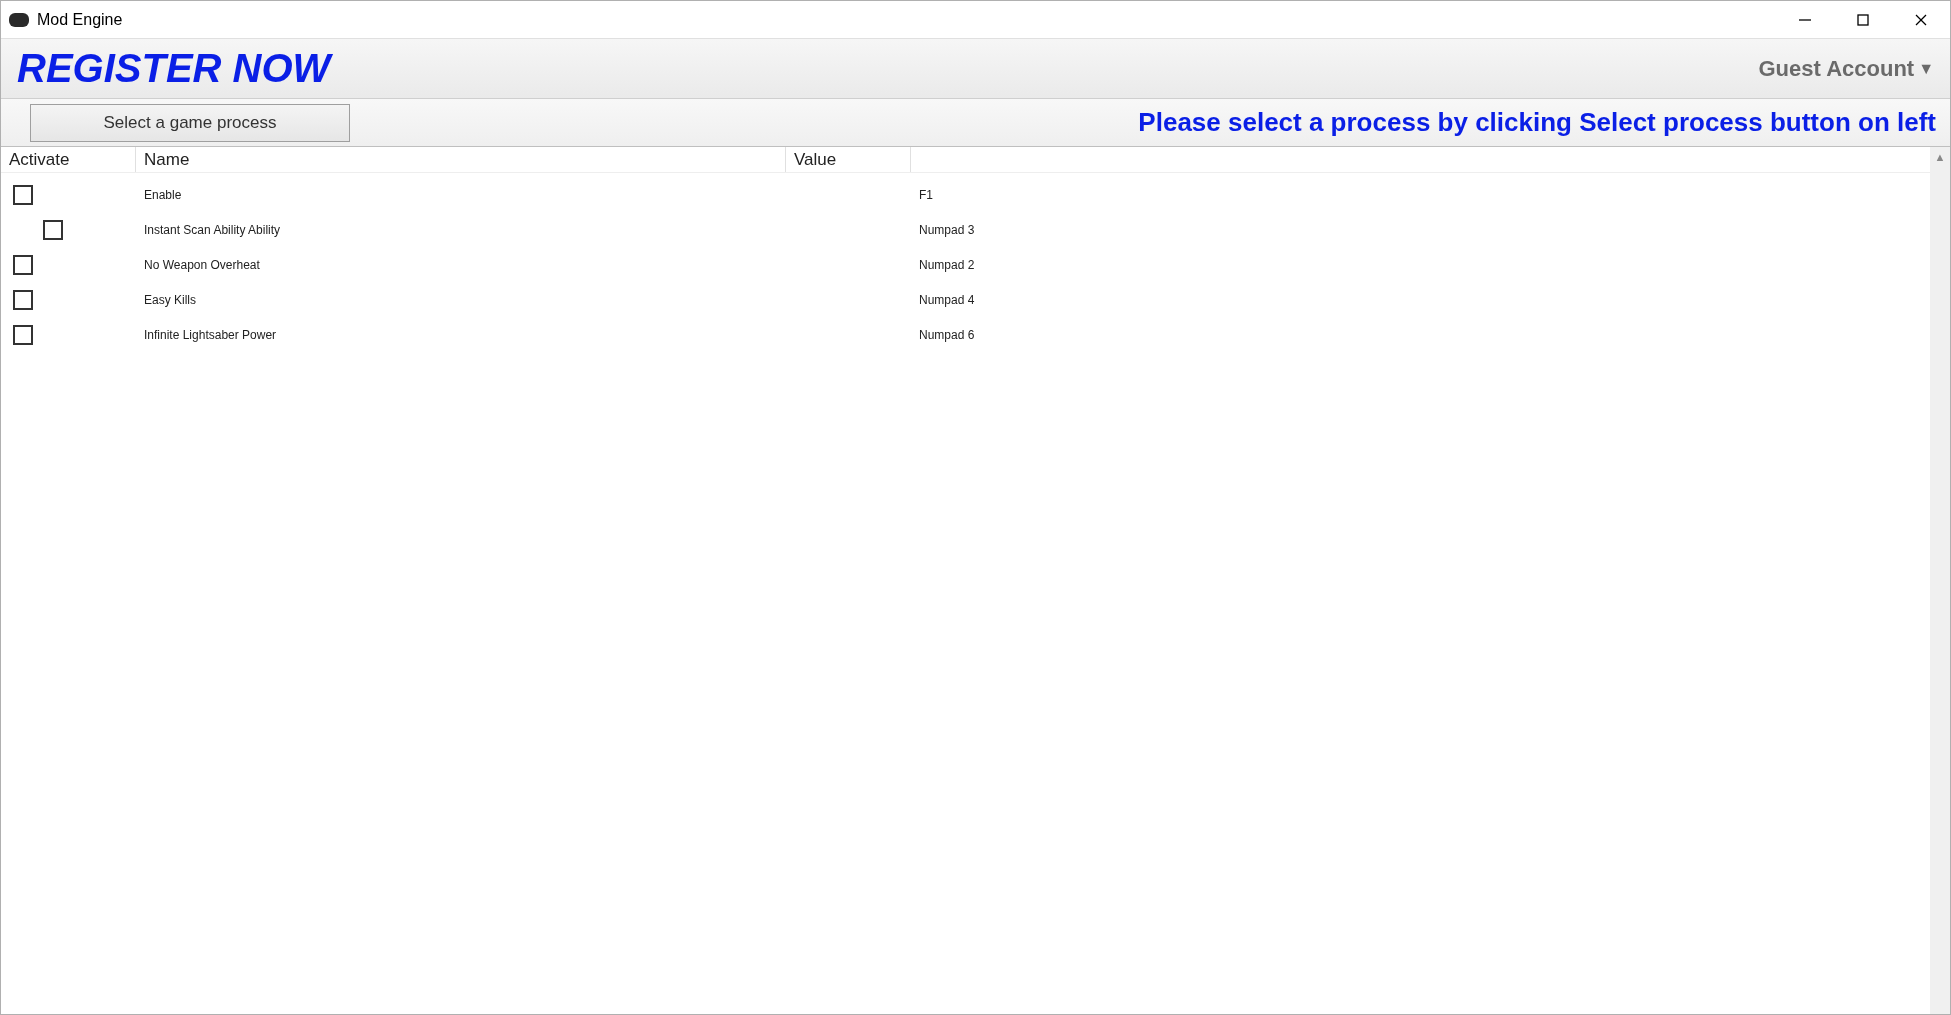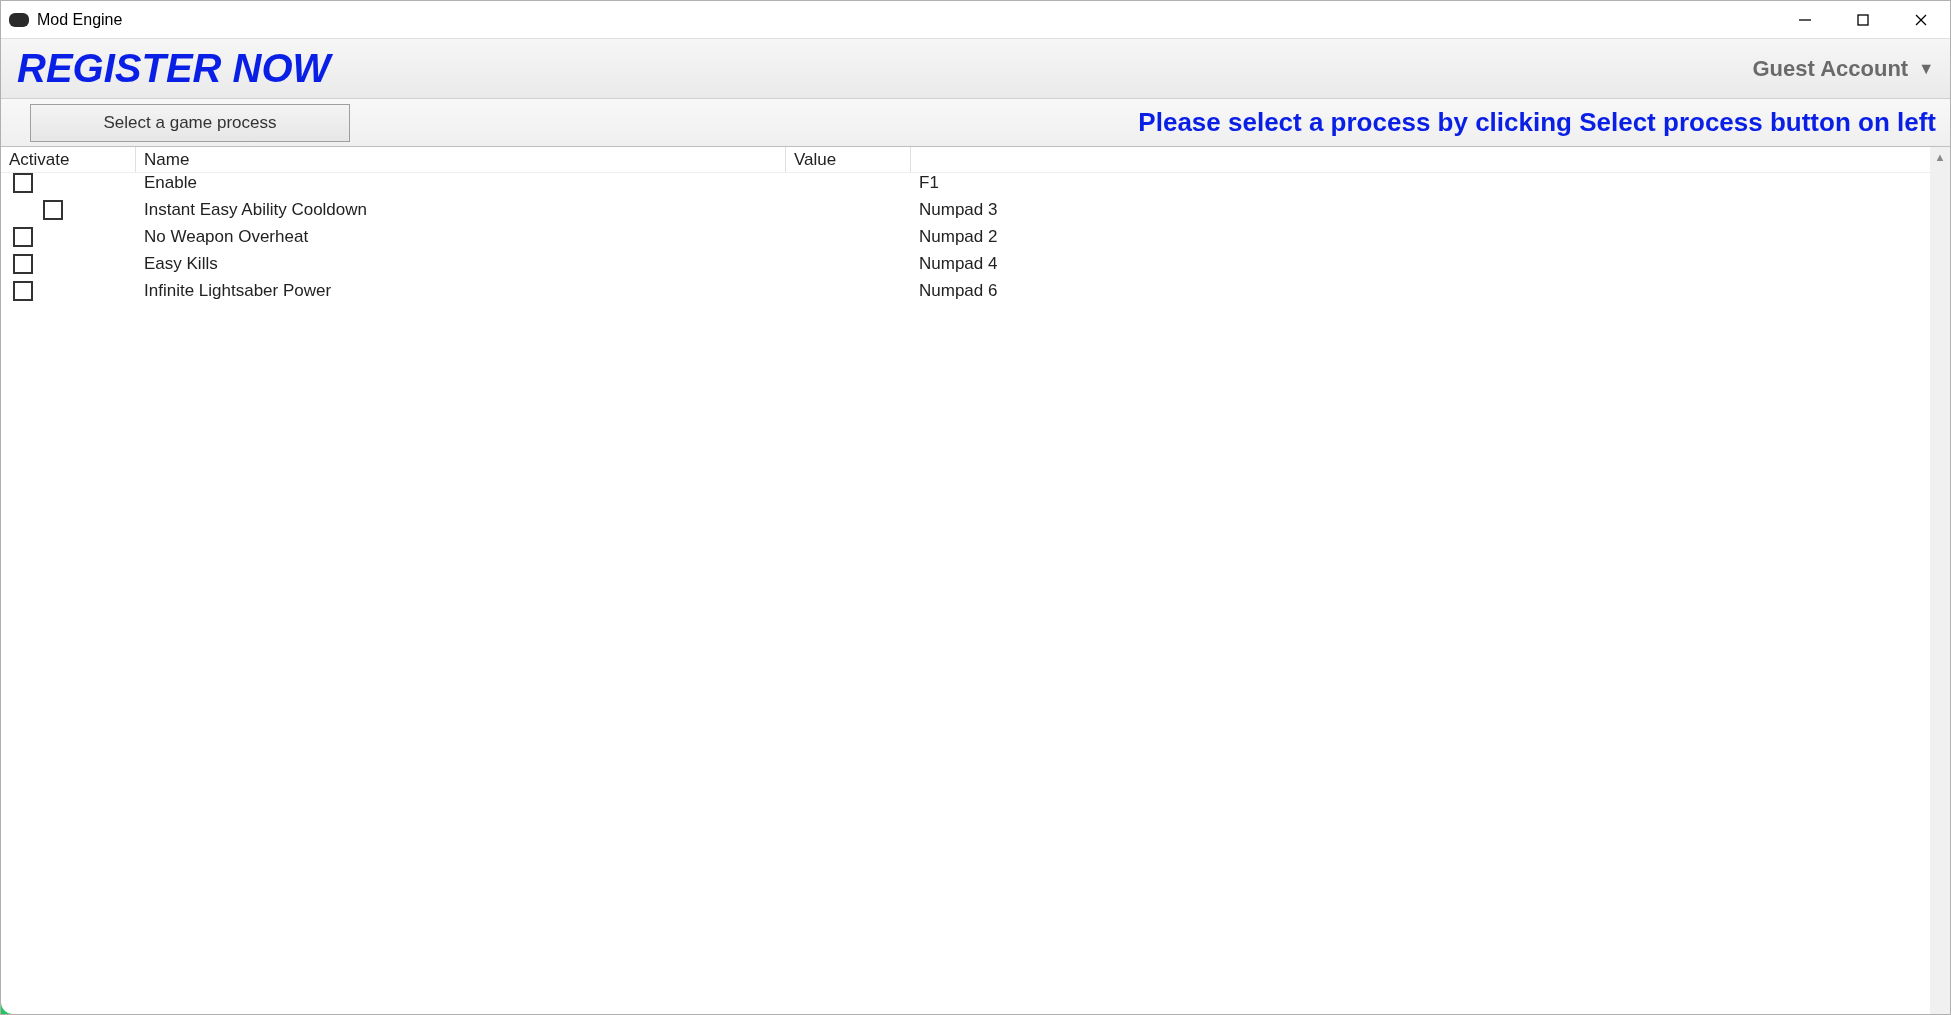--- a/index.html
+++ b/index.html
@@ -76,21 +76,21 @@
     }
     .topbar-spacer {
       flex: 1;
     }
     .account-dropdown {
       font-size: 22px;
       font-weight: 600;
       color: #6a6a6a;
       display: flex;
       align-items: center;
-      gap: 10px;
+      gap: 4px;
       cursor: pointer;
     }
     .account-dropdown .triangle {
       font-size: 16px;
       color: #6a6a6a;
     }
     .actionbar {
       height: 48px;
       background: linear-gradient(#f8f8f8, #efefef);
       border-bottom: 1px solid #bfbfbf;
@@ -114,21 +114,20 @@
     .instruction-text {
       font-size: 26px;
       font-weight: 700;
       color: #0a1fe6;
     }
     .content-area {
       flex: 1;
       display: flex;
       background: #ffffff;
       position: relative;
-      border-radius: 12px;
     }
     .cheat-table {
       flex: 1;
       overflow: auto;
     }
     .table-header {
       display: flex;
       height: 26px;
       background: #ffffff;
       font-size: 17px;
@@ -158,23 +157,24 @@
     }
     .col-hotkey {
       flex: 1;
       padding-left: 8px;
       display: flex;
       align-items: center;
     }
     .table-row {
       display: flex;
       height: 27px;
-      font-size: 17px;
+      font-size: 12px;
       color: #222;
-      align-items: flex-start;
+      align-items: center;
+      margin-top: 8px;
     }
     .table-row .col-activate {
       border-right: none;
     }
     .table-row .col-name {
       border-right: none;
     }
     .table-row .col-value {
       border-right: none;
     }
@@ -264,21 +264,21 @@
               <div class="checkbox"></div>
             </div>
             <div class="col-name">Enable</div>
             <div class="col-value"></div>
             <div class="col-hotkey">F1</div>
           </div>
           <div class="table-row">
             <div class="col-activate">
               <div class="checkbox indented"></div>
             </div>
-            <div class="col-name">Instant Easy Ability Cooldown</div>
+            <div class="col-name">Instant Scan Ability Ability</div>
             <div class="col-value"></div>
             <div class="col-hotkey">Numpad 3</div>
           </div>
           <div class="table-row">
             <div class="col-activate">
               <div class="checkbox"></div>
             </div>
             <div class="col-name">No Weapon Overheat</div>
             <div class="col-value"></div>
             <div class="col-hotkey">Numpad 2</div>

